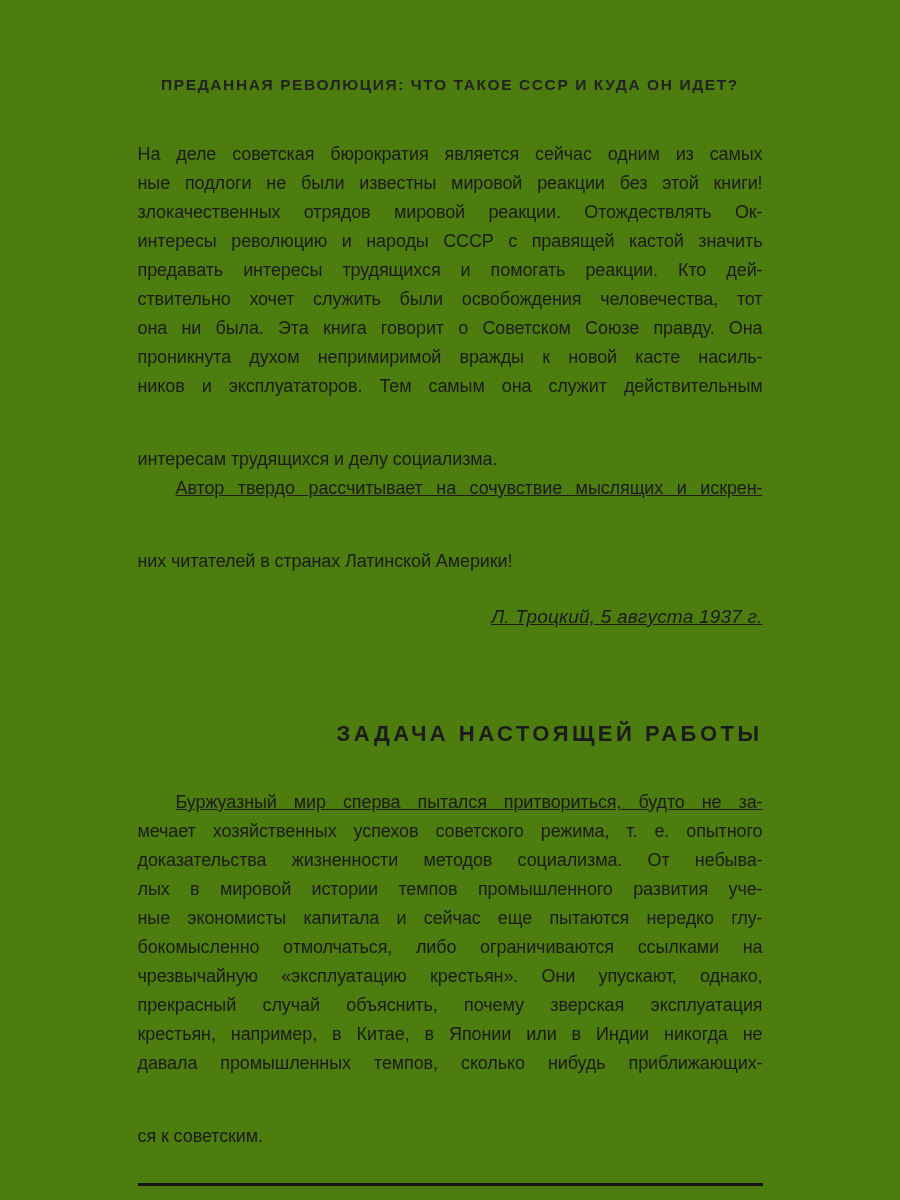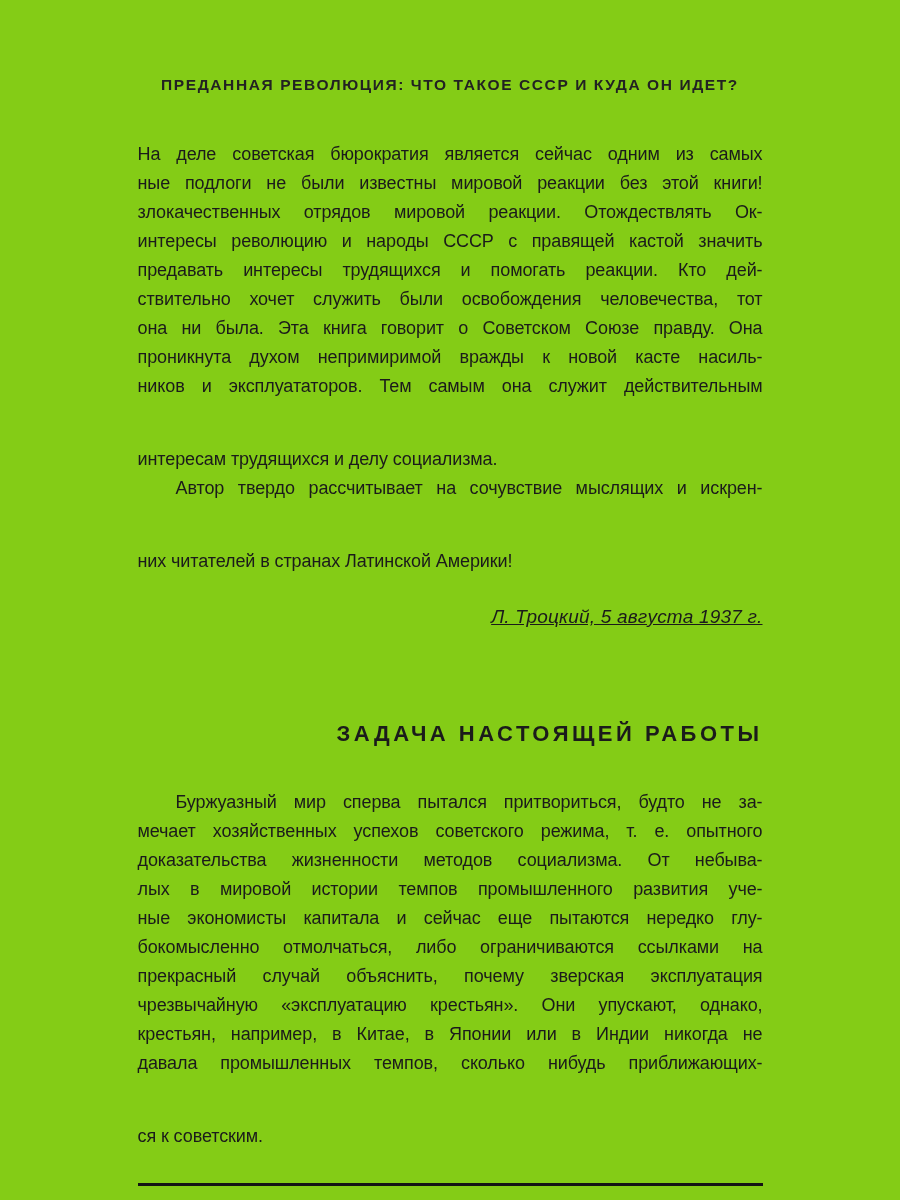--- a/index.html
+++ b/index.html
@@ -5,21 +5,21 @@
   html, body {
     margin: 0;
     padding: 0;
     background: #e9e9e9;
   }
   .page {
     position: relative;
     width: 900px;
     height: 1200px;
     margin: 0 auto;
-    background: #84cc16;
+    background: #4d7c0f;
     color: #1b1b1b;
     font-family: "Liberation Sans", sans-serif;
     overflow: hidden;
     box-sizing: border-box;
   }
   .content {
     width: 625px;
     margin: 0 auto;
   }
   .running-header {
@@ -42,20 +42,21 @@
     text-align-last: justify;
     white-space: nowrap;
   }
   .line.last {
     text-align-last: left;
     white-space: normal;
     margin-top: 44px;
   }
   .indent-first .line:first-child {
     text-indent: 38px;
+    text-decoration: underline;
   }
   .signature {
     margin-top: 26px;
     text-align: right;
     font-style: italic;
     font-size: 19px;
     letter-spacing: 0.2px;
     text-decoration: underline;
   }
   .section-title {
@@ -114,22 +115,22 @@
 
       <div class="section-title">ЗАДАЧА НАСТОЯЩЕЙ РАБОТЫ</div>
 
       <div class="paragraph indent-first section-body">
           <div class="line">Буржуазный мир сперва пытался притвориться, будто не за-</div>
           <div class="line">мечает хозяйственных успехов советского режима, т. е. опытного</div>
           <div class="line">доказательства жизненности методов социализма. От небыва-</div>
           <div class="line">лых в мировой истории темпов промышленного развития уче-</div>
           <div class="line">ные экономисты капитала и сейчас еще пытаются нередко глу-</div>
           <div class="line">бокомысленно отмолчаться, либо ограничиваются ссылками на</div>
+          <div class="line">чрезвычайную «эксплуатацию крестьян». Они упускают, однако,</div>
           <div class="line">прекрасный случай объяснить, почему зверская эксплуатация</div>
-          <div class="line">чрезвычайную «эксплуатацию крестьян». Они упускают, однако,</div>
           <div class="line">крестьян, например, в Китае, в Японии или в Индии никогда не</div>
           <div class="line">давала промышленных темпов, сколько нибудь приближающих-</div>
           <div class="line last">ся к советским.</div>
         </div>
 
       <hr class="footer-rule">
 
       <div class="page-number">7</div>
 
     </div>

